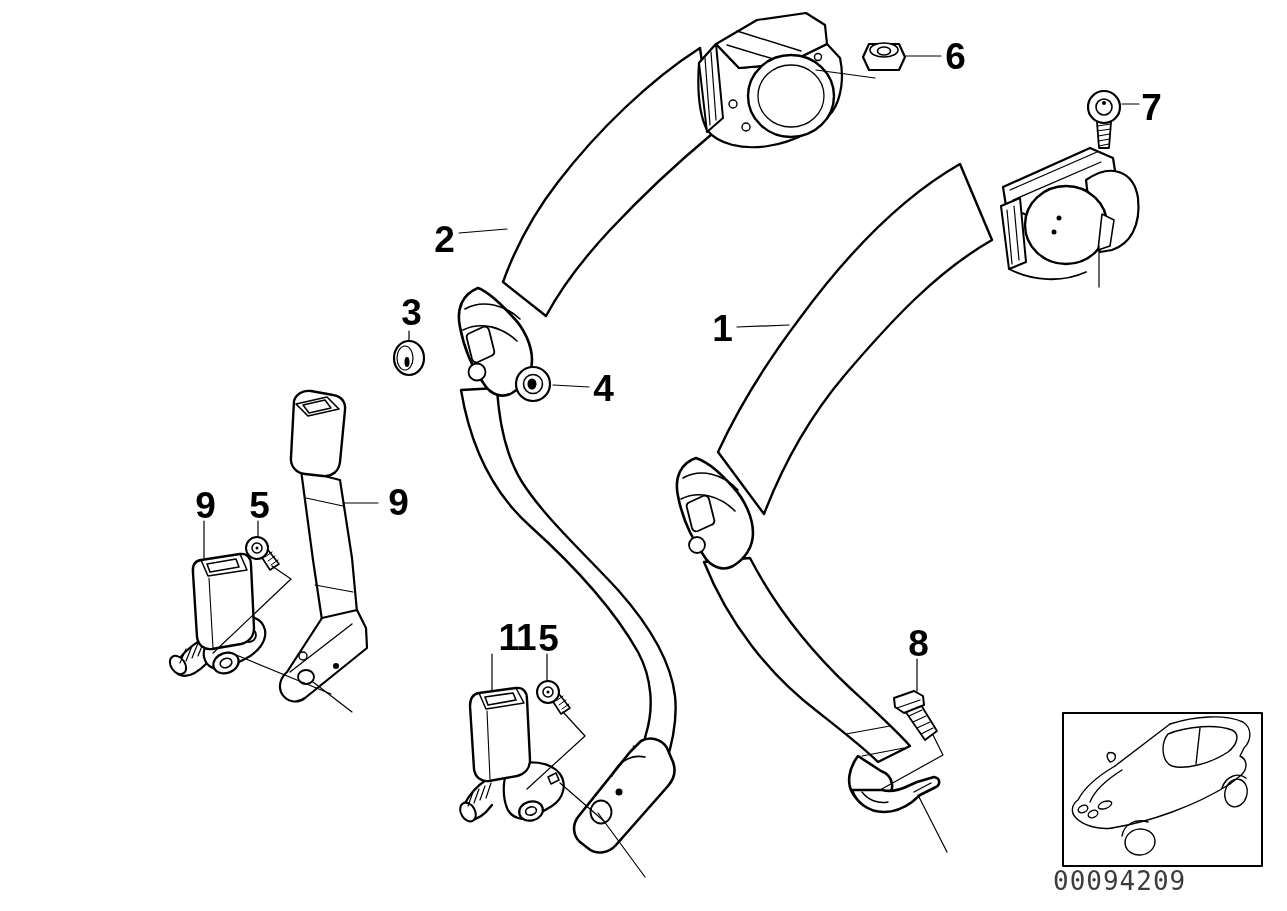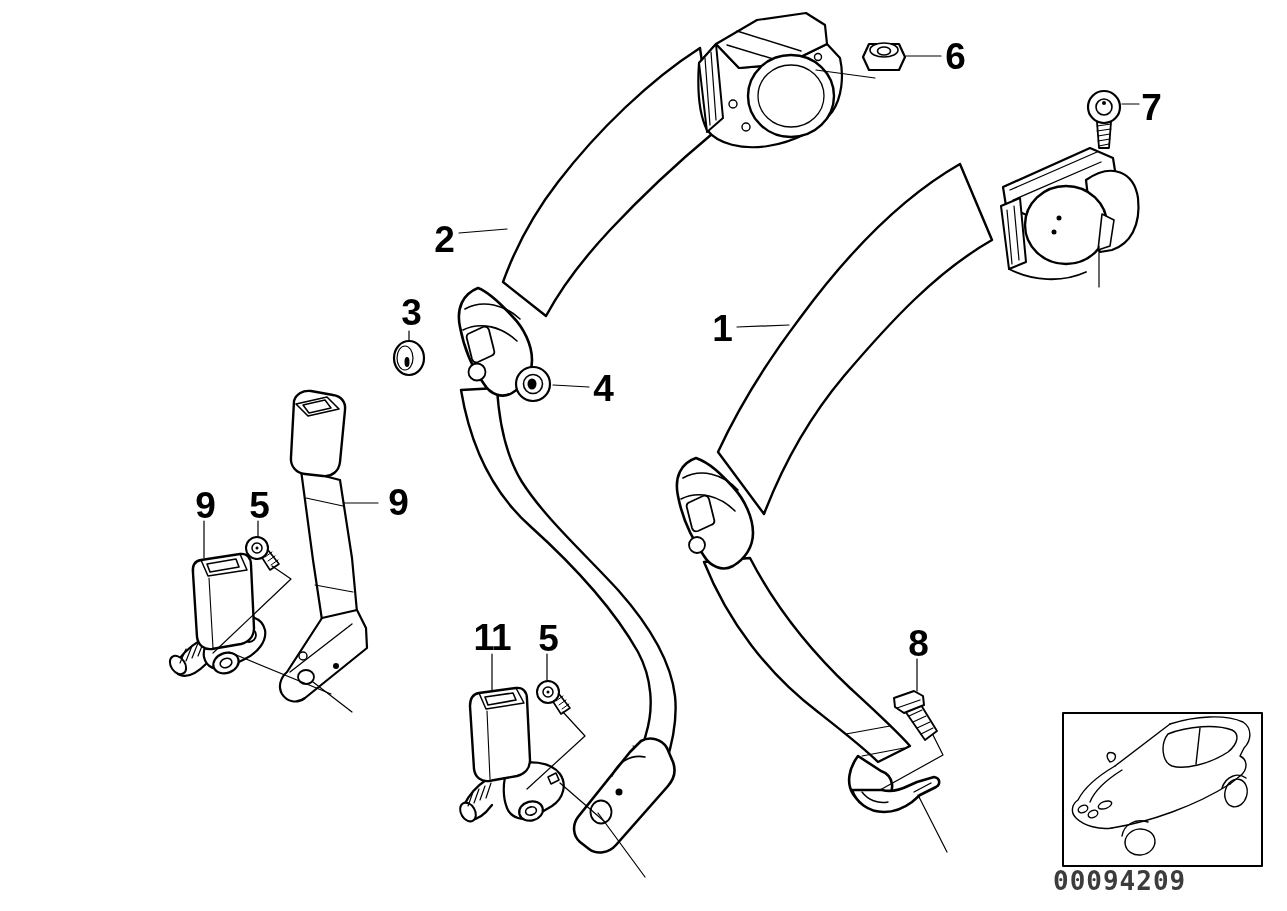--- a/index.html
+++ b/index.html
@@ -2,21 +2,21 @@
 <html><head>
 <meta charset="utf-8">
 <style>
   html,body{margin:0;padding:0;background:#e8e8e8;font-family:"Liberation Sans",sans-serif;}
   .stage{position:relative;width:1287px;height:911px;background:#ffffff;overflow:hidden;margin:0 auto;}
   .stage svg{position:absolute;left:0;top:0;}
   .callout{position:absolute;transform:translate(-50%,-50%);font-family:"Liberation Sans",sans-serif;
            font-weight:bold;font-size:37px;color:#000;line-height:1;letter-spacing:-1px;cursor:pointer;
            user-select:none;}
   .doc-number{position:absolute;left:1053px;top:866px;font-family:"DejaVu Sans Mono",monospace;
-              font-size:26px;font-weight:700;color:#3c3c3c;letter-spacing:1px;}
+              font-size:26px;font-weight:400;color:#3c3c3c;letter-spacing:1px;}
 </style>
 </head>
 <body>
 
 <div class="stage">
 
 <svg width="1287" height="911" viewBox="0 0 1287 911">
   <g stroke="#000" fill="none" stroke-linecap="round" stroke-linejoin="round">
 
     <g>
@@ -227,17 +227,17 @@
 <div class="callout" style="left:444px;top:239px">2</div>
 <div class="callout" style="left:411px;top:312px">3</div>
 <div class="callout" style="left:603px;top:388px">4</div>
 <div class="callout" style="left:259px;top:505px">5</div>
 <div class="callout" style="left:548px;top:638px">5</div>
 <div class="callout" style="left:955px;top:56px">6</div>
 <div class="callout" style="left:1151px;top:107px">7</div>
 <div class="callout" style="left:918px;top:643px">8</div>
 <div class="callout" style="left:205px;top:505px">9</div>
 <div class="callout" style="left:398px;top:502px">9</div>
-<div class="callout" style="left:492px;top:637px">11</div>
+<div class="callout" style="left:517px;top:637px">11</div>
 
 <div class="doc-number">00094209</div>
 
 </div>
 
 </body></html>

